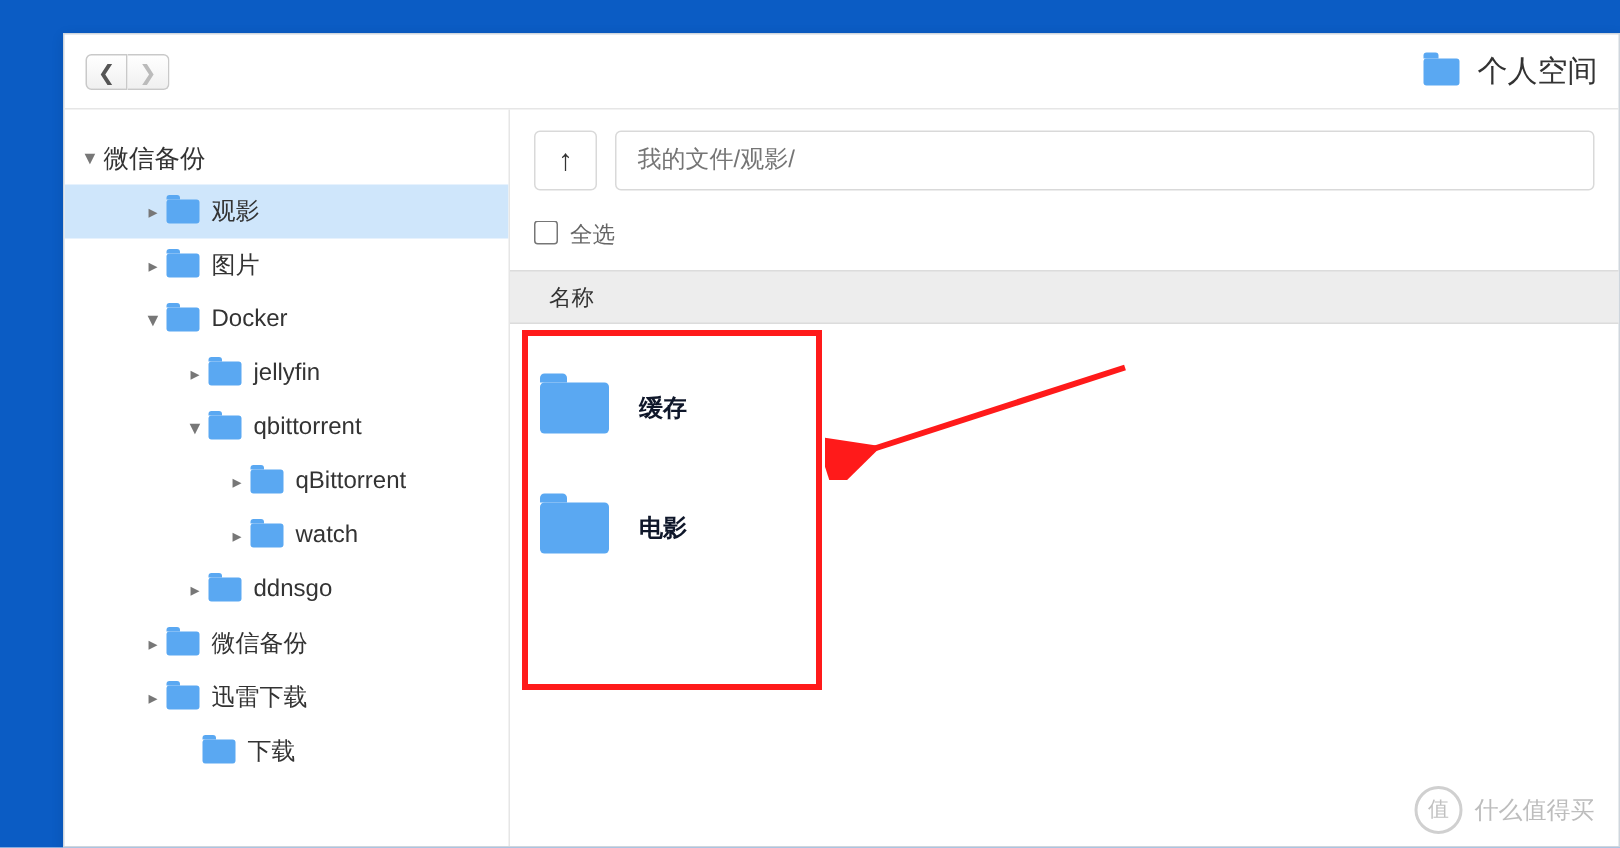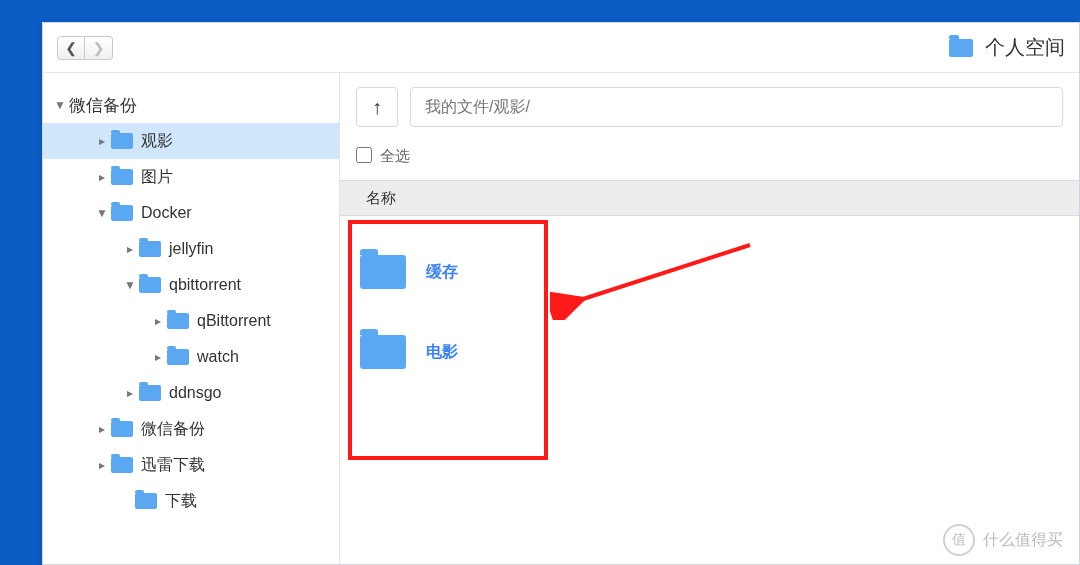--- a/index.html
+++ b/index.html
@@ -160,21 +160,21 @@
       flex-shrink: 0;
     }
     .folder-lg::before {
       content: "";
       position: absolute;
       top: -6px; left: 0;
       width: 18px; height: 6px;
       background: #5aa8f2;
       border-radius: 3px 3px 0 0;
     }
-    .file-name { font-size: 16px; font-weight: 700; color: #3b82f6; }
+    .file-name { font-size: 16px; font-weight: 700; color: #0f172a; }
 
     .highlight {
       position: absolute;
       top: 4px; left: 8px;
       width: 200px; height: 240px;
       border: 4px solid #ff1a1a;
       pointer-events: none;
     }
     .arrow-svg {
       position: absolute;

